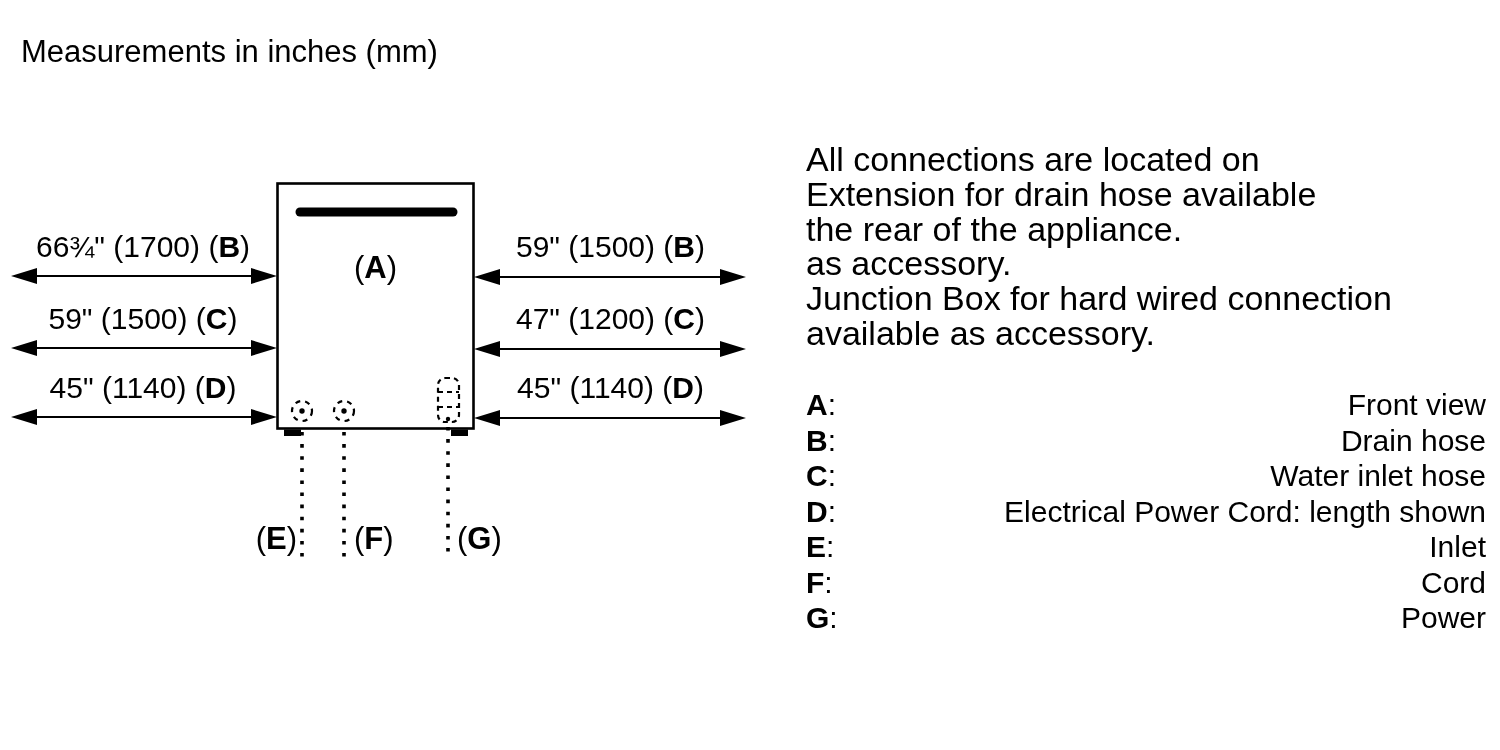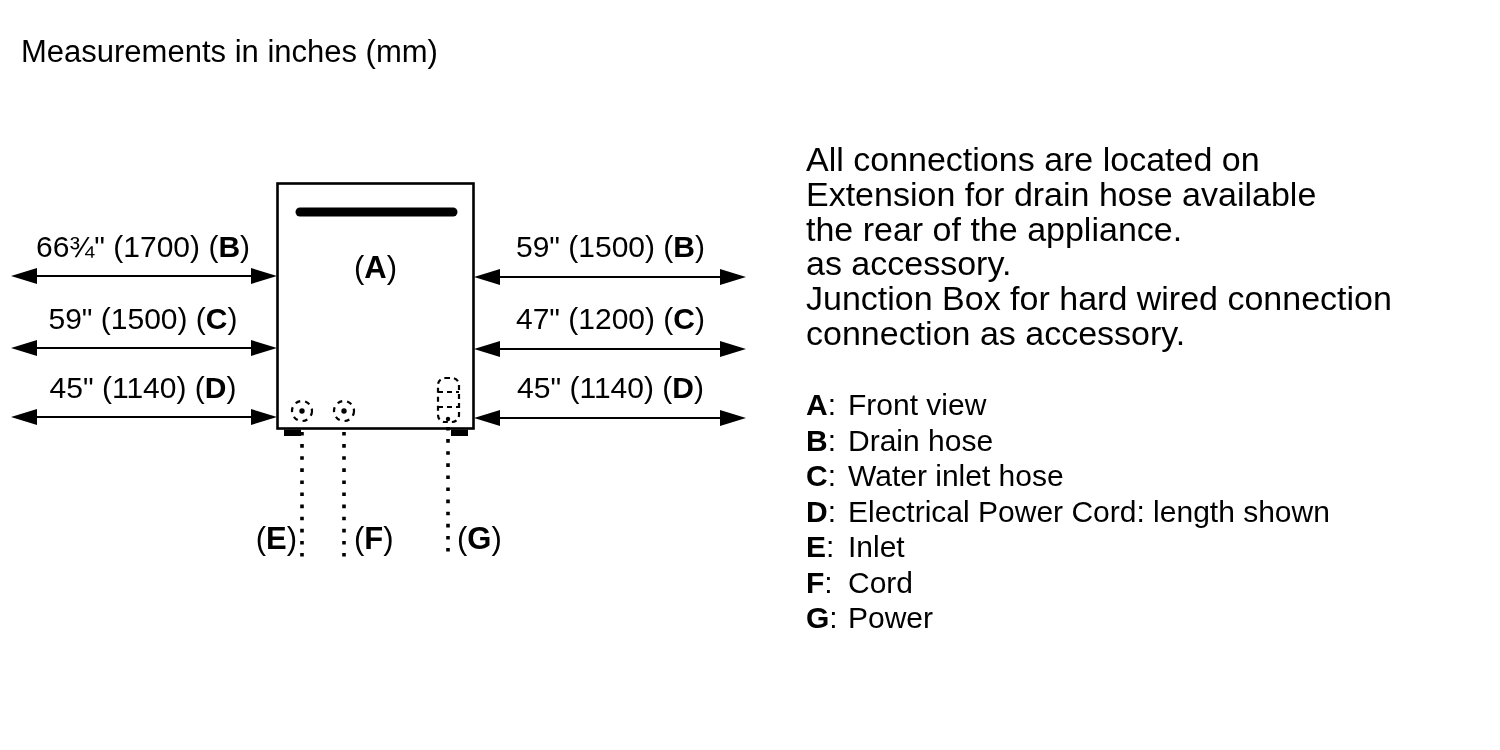--- a/index.html
+++ b/index.html
@@ -67,21 +67,21 @@
   }
   .legend {
     left: 806px;
     top: 361px;
     width: 680px;
     font-size: 30px;
     line-height: 35.5px;
   }
   .legend-row { display: flex; }
   .legend-key { flex: 0 0 42px; }
-  .legend-text { flex: 1 1 auto; }
+  .legend-text { flex: 1 1 auto; text-align: right; }
 </style>
 </head>
 <body>
 
 <div class="stage">
 
   <svg class="underlay" width="1500" height="750" viewBox="0 0 1500 750">
 
     <rect x="277.5" y="157.5" width="196" height="245" fill="#ffffff" stroke="#000000" stroke-width="2.6"></rect>
 
@@ -165,21 +165,21 @@
   <div class="abs conn-label conn-e"><span>(</span><b>E</b><span>)</span></div>
   <div class="abs conn-label conn-f"><span>(</span><b>F</b><span>)</span></div>
   <div class="abs conn-label conn-g"><span>(</span><b>G</b><span>)</span></div>
 
   <div class="abs notes">
     <div>All connections are located on</div>
     <div>Extension for drain hose available</div>
     <div>the rear of the appliance.</div>
     <div>as accessory.</div>
     <div>Junction Box for hard wired connection</div>
-    <div>connection as accessory.</div>
+    <div>available as accessory.</div>
   </div>
 
   <div class="abs legend">
     <div class="legend-row">
       <span class="legend-key"><b>A</b><span>:</span></span>
       <span class="legend-text">Front view</span>
     </div>
     <div class="legend-row">
       <span class="legend-key"><b>B</b><span>:</span></span>
       <span class="legend-text">Drain hose</span>

